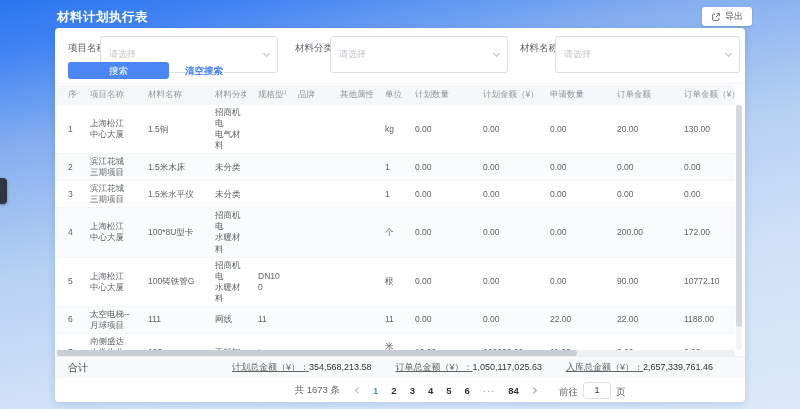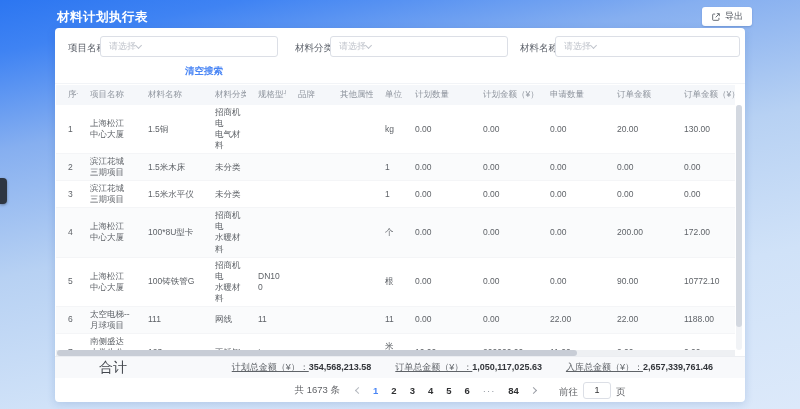--- a/index.html
+++ b/index.html
@@ -11,22 +11,22 @@
     border-radius:3px; font-size:9px; color:#4f545c; display:flex; align-items:center; gap:4px; cursor:pointer;
     font-family:"Liberation Sans", sans-serif; box-shadow:0 1px 2px rgba(20,60,140,.25); }
   .side-handle{ position:absolute; left:0; top:178px; width:7px; height:26px; background:#2e3642; border-radius:0 4px 4px 0; box-shadow:0 1px 3px rgba(0,0,0,.35); }
 
   .card{ position:absolute; left:55px; top:28px; width:690px; height:374px; background:#fff; border-radius:4px; box-shadow:0 2px 8px rgba(30,80,160,.18); }
 
   
   .filters{ position:relative; height:56px; border-bottom:1px solid #f2f4f7; }
   .f-label{ position:absolute; top:14px; font-size:9.5px; color:#5a5f68; }
   .f-label.l1{ left:13px; } .f-label.l2{ left:240px; } .f-label.l3{ left:465px; }
-  .f-select{ position:absolute; top:8px; height:21px; border:1px solid #dcdfe6; border-radius:3px; background:#fff;
-    display:flex; align-items:center; padding:0 8px; justify-content:flex-start; cursor:pointer; }
+  .f-select{ position:absolute; top:8px; height:37px; border:1px solid #dcdfe6; border-radius:3px; background:#fff;
+    display:flex; align-items:center; padding:0 8px; justify-content:space-between; cursor:pointer; }
   .f-select.s1{ left:45px; width:178px; } .f-select.s2{ left:275px; width:178px; } .f-select.s3{ left:500px; width:185px; }
   .placeholder{ font-size:9px; color:#c0c4cc; }
   .chev-down{ display:inline-block; width:5px; height:5px; border-right:1px solid #c0c4cc; border-bottom:1px solid #c0c4cc; transform:rotate(45deg); margin-top:-3px; }
   .search-btn{ position:absolute; left:13px; top:34px; width:101px; height:17px; background:#4a86f5; border:none; border-radius:3px;
     color:#fff; font-size:9.5px; line-height:17px; text-align:center; cursor:pointer; font-family:"Liberation Sans", sans-serif; }
   .clear-btn{ position:absolute; left:130px; top:34px; height:17px; background:none; border:none; color:#4a86f5; font-size:9.5px; line-height:17px; cursor:pointer; font-family:"Liberation Sans", sans-serif;font-weight:bold; }
 
   
   .table-zone{ position:absolute; left:1px; top:57px; width:688px; height:265px; overflow:hidden; }
   table{ table-layout:fixed; border-collapse:collapse; width:679px; }
@@ -36,25 +36,25 @@
     word-break:break-all; white-space:pre-line; border-bottom:1px solid #f4f5f7; vertical-align:middle; }
   tbody tr:nth-child(even) td{ background:#fafbfc; }
   .v-scroll{ position:absolute; left:680px; top:20px; width:6px; height:245px; background:#f1f3f6; border-radius:3px; }
   .v-thumb{ position:absolute; left:0; top:0; width:6px; height:222px; background:#d3d8e0; border-radius:3px; }
   .h-scroll{ position:absolute; left:1px; top:322px; width:679px; height:6px; background:#eef0f3; }
   .h-thumb{ position:absolute; left:1px; top:0; width:520px; height:6px; background:#c8cdd6; border-radius:3px; }
 
   
   .summary{ position:absolute; left:0; top:328px; width:690px; height:22px; background:#f8f9fb; border-top:1px solid #eceef2;
     display:flex; align-items:center; }
-  .sum-total{ padding-left:13px; font-size:14px; color:#43474e;margin-left:31px; }
+  .sum-total{ padding-left:13px; font-size:10px; color:#43474e; }
   .sum-items{ margin-left:auto; display:flex; gap:24px; padding-right:32px; }
   .sum-item{ font-size:9px; }
   .sum-label{ color:#5f6368;text-decoration:underline; }
-  .sum-value{ color:#33363b; font-weight:700; }
+  .sum-value{ color:#33363b; font-weight:400; }
 
   
   .pagination{ position:absolute; left:0; top:350px; width:690px; height:24px; display:flex; align-items:center;
     justify-content:center; gap:8px; font-size:9.5px; color:#606266; padding-left:120px; }
   .pg-total{ margin-right:3px; color:#606266; }
   .pg-arrow{ width:14px; height:14px; display:flex; align-items:center; justify-content:center; cursor:pointer; }
   .chev-left{ display:inline-block; width:5px; height:5px; border-left:1px solid #b4b8bf; border-bottom:1px solid #b4b8bf; transform:rotate(45deg); }
   .chev-right{ display:inline-block; width:5px; height:5px; border-left:1px solid #9a9ea6; border-bottom:1px solid #9a9ea6; transform:rotate(225deg); }
   .page-list{ display:flex; gap:13px; align-items:center; }
   .page-num{ color:#303133; cursor:pointer; font-weight:600; }
@@ -94,20 +94,21 @@
         <span class="placeholder">请选择</span>
         <span class="chev-down"></span>
       </div>
 
       <span class="f-label l3">材料名称</span>
       <div class="f-select s3">
         <span class="placeholder">请选择</span>
         <span class="chev-down"></span>
       </div>
 
+      <button class="search-btn">搜索</button>
       <button class="clear-btn">清空搜索</button>
     </div>
 
     <div class="table-zone">
       <table>
         <colgroup>
           <col style="width:22px">
             <col style="width:58px">
             <col style="width:67px">
             <col style="width:43px">

